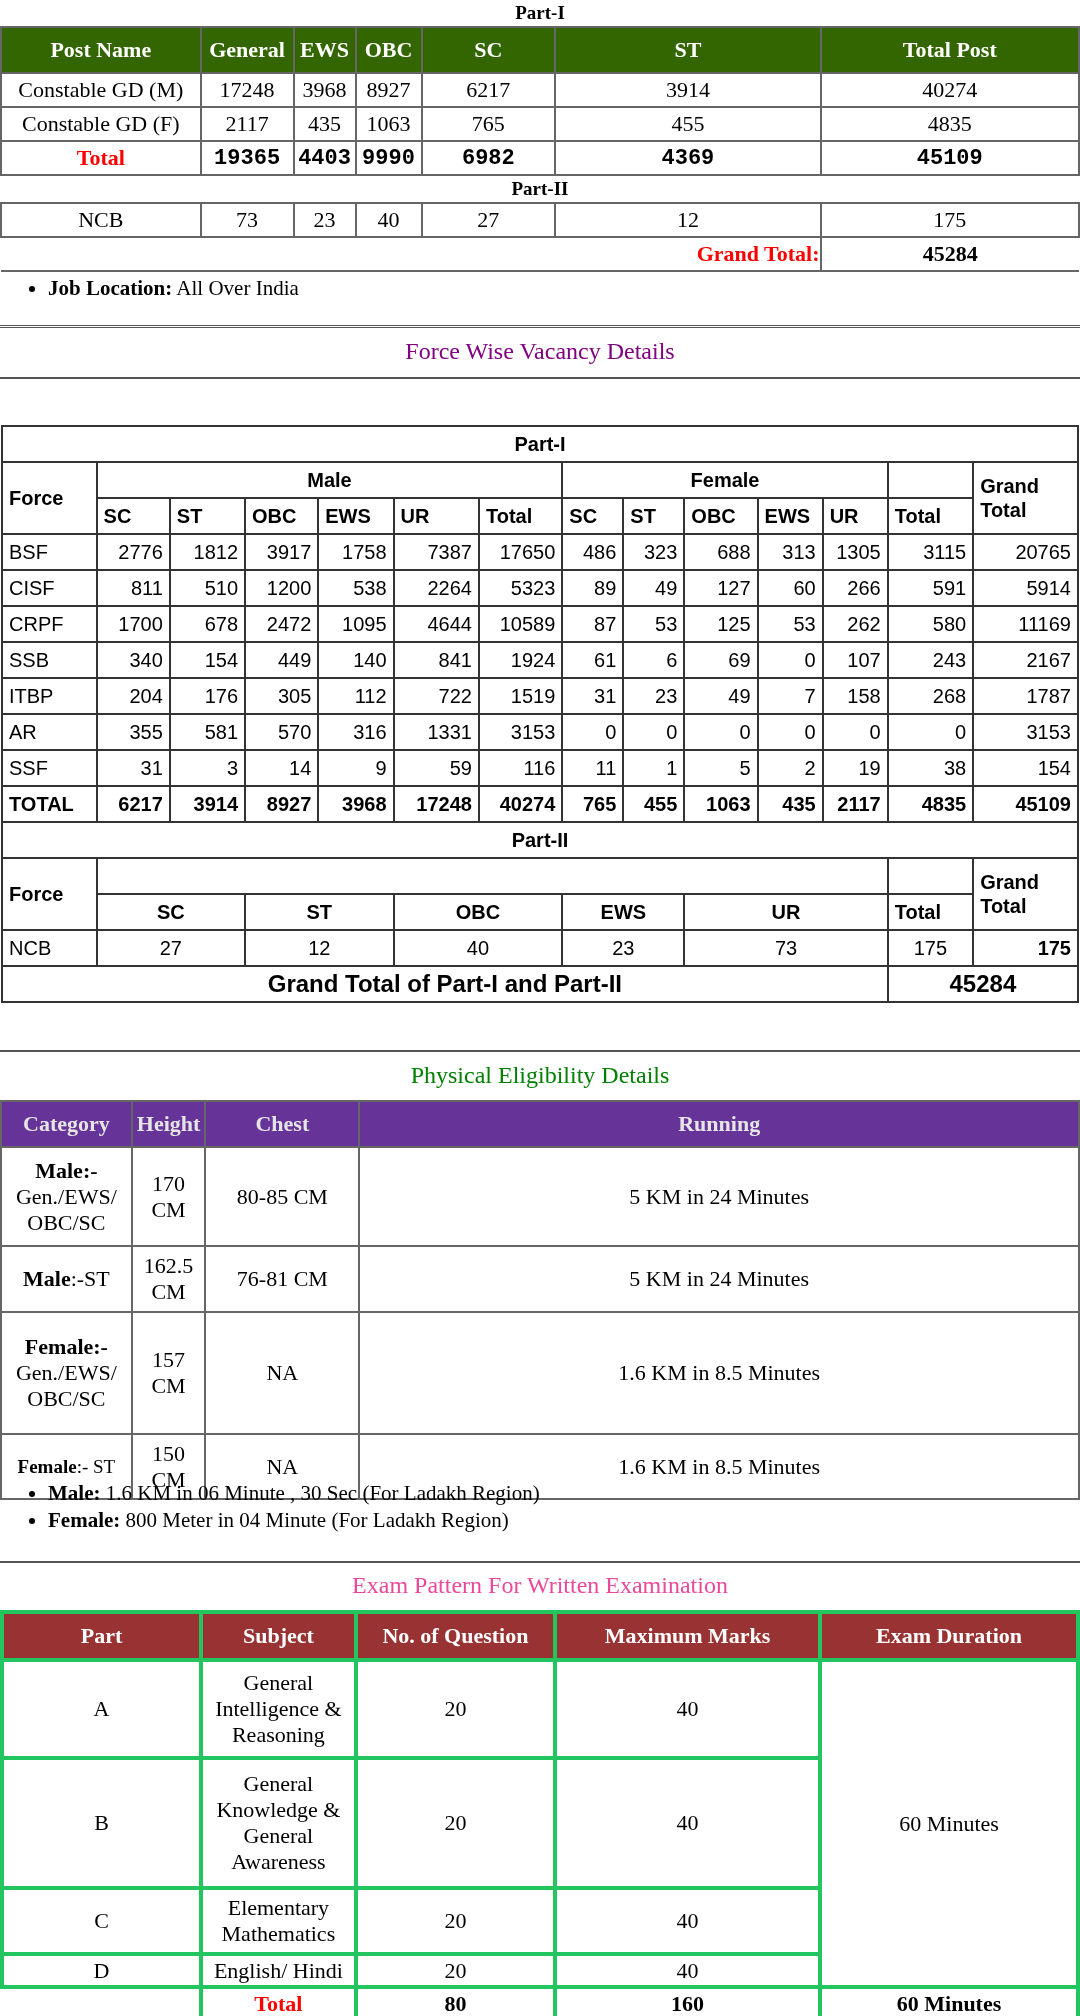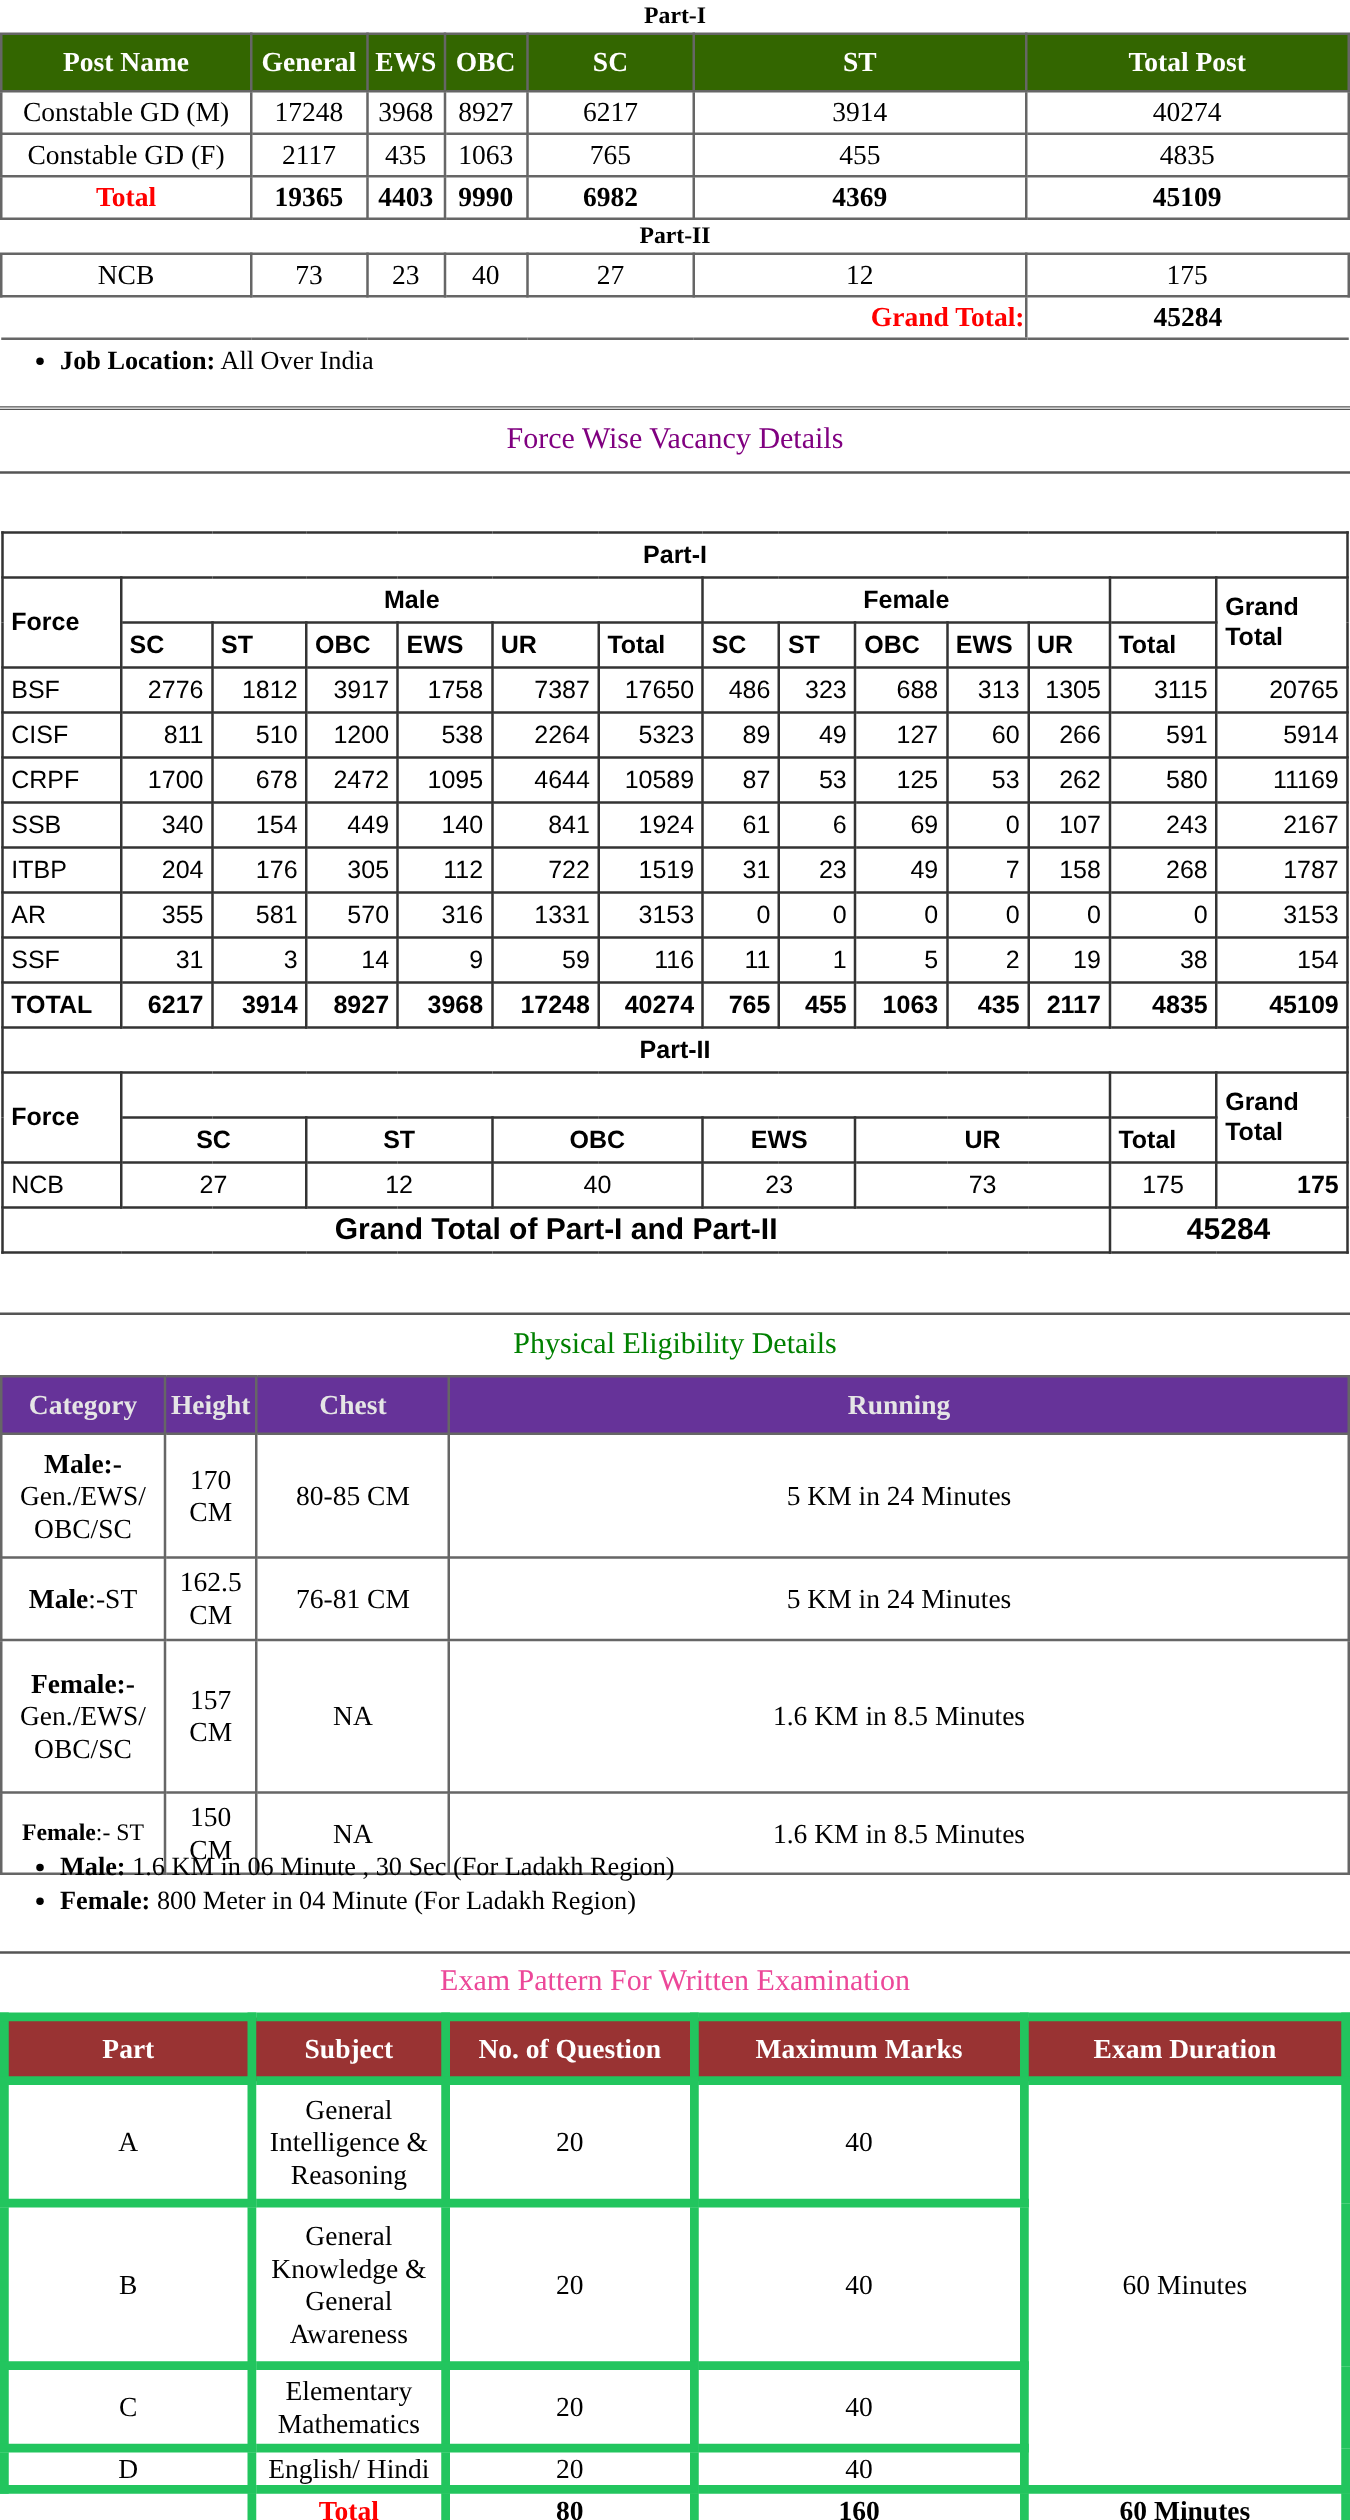--- a/index.html
+++ b/index.html
@@ -6,21 +6,21 @@
   body { width:1080px; height:2016px; position:relative; overflow:hidden; font-family:"Liberation Serif", serif; color:#000; }
   table { border-collapse:collapse; }
   .abs { position:absolute; left:0; }
   
   #t1 { top:0; width:1080px; }
   #t1 td, #t1 th { border:2px solid #666; text-align:center; font-size:22px; padding:0; }
   #t1 .parttitle td { border:none; border-bottom:2px solid #666; font-weight:bold; font-size:19px; height:26px; }
   #t1 th { background:#336600; color:#fff; font-weight:bold; height:44px; font-size:22px; }
   #t1 tr.row td { height:32px; }
   #t1 .red { color:#f00; font-weight:bold; }
-  #t1 .b { font-weight:bold; }
+  #t1 .b { font-weight:bold;font-family:Liberation Mono, monospace; }
   #t1 .gt td { height:32px; border-left:none; border-right:none; }
   #t1 .gt td.gtv { border-left:2px solid #666; font-weight:bold; }
   .bullet-list { position:absolute; left:0; width:1076px; margin:0; padding:0 0 0 48px; box-sizing:border-box; list-style:disc; font-size:21px; }
   .bullet-list li { line-height:27px; }
   .sep { position:absolute; left:0; width:1080px; border-top:3px double #555; height:0; }
   .sep1 { position:absolute; left:0; width:1080px; border-top:2px solid #555; height:0; }
   .heading { position:absolute; left:0; width:1080px; text-align:center; font-weight:normal; font-size:24px; }
   
   #t2 { top:425px; left:1px; width:1078px; font-family:"Liberation Sans", sans-serif; }
   #t2 td { border:2px solid #333; font-size:20px; padding:0 6px; height:34px; text-align:right; }
@@ -28,21 +28,21 @@
   #t2 .ctr { text-align:center !important; }
   #t2 .lft { text-align:left !important; }
   #t2 .bold td { font-weight:bold; }
   #t2 .p2 td { text-align:center; }
   
   #t3 { top:1100px; width:1080px; }
   #t3 td, #t3 th { border:2px solid #666; text-align:center; font-size:22px; padding:0 4px; }
   #t3 th { background:#663399; color:#e5e5e5; height:44px; font-weight:bold; }
   
   #t4 { top:1610px; width:1080px; }
-  #t4 td, #t4 th { border:7px solid #22c55e; text-align:center; font-size:22px; padding:0 0; }
+  #t4 td, #t4 th { border:4px solid #22c55e; text-align:center; font-size:22px; padding:0 0; }
   #t4 th { background:#993333; color:#fff; height:44px; font-weight:bold; }
   #t4 .red { color:#f00; font-weight:bold; }
   #t4 .b { font-weight:bold; }
 </style>
 </head>
 <body>
 
 <table id="t1" class="abs">
   <colgroup>
       <col style="width:200px">

